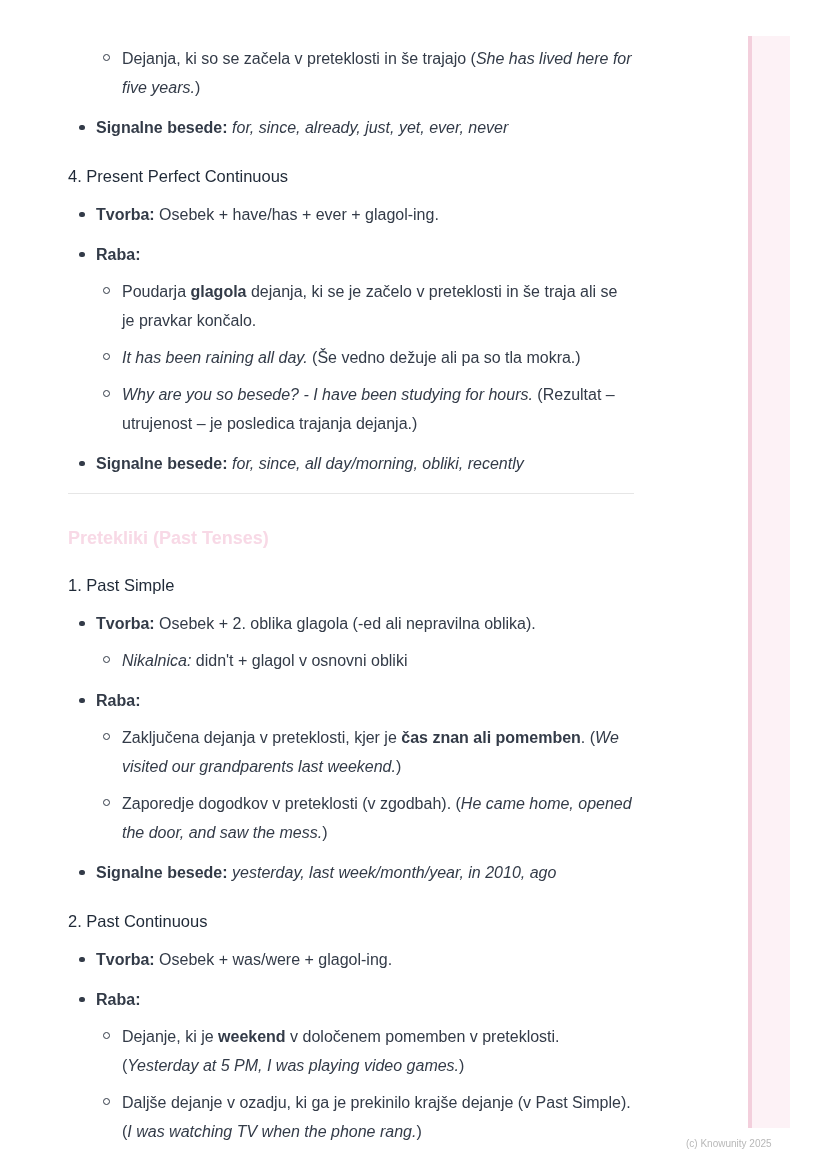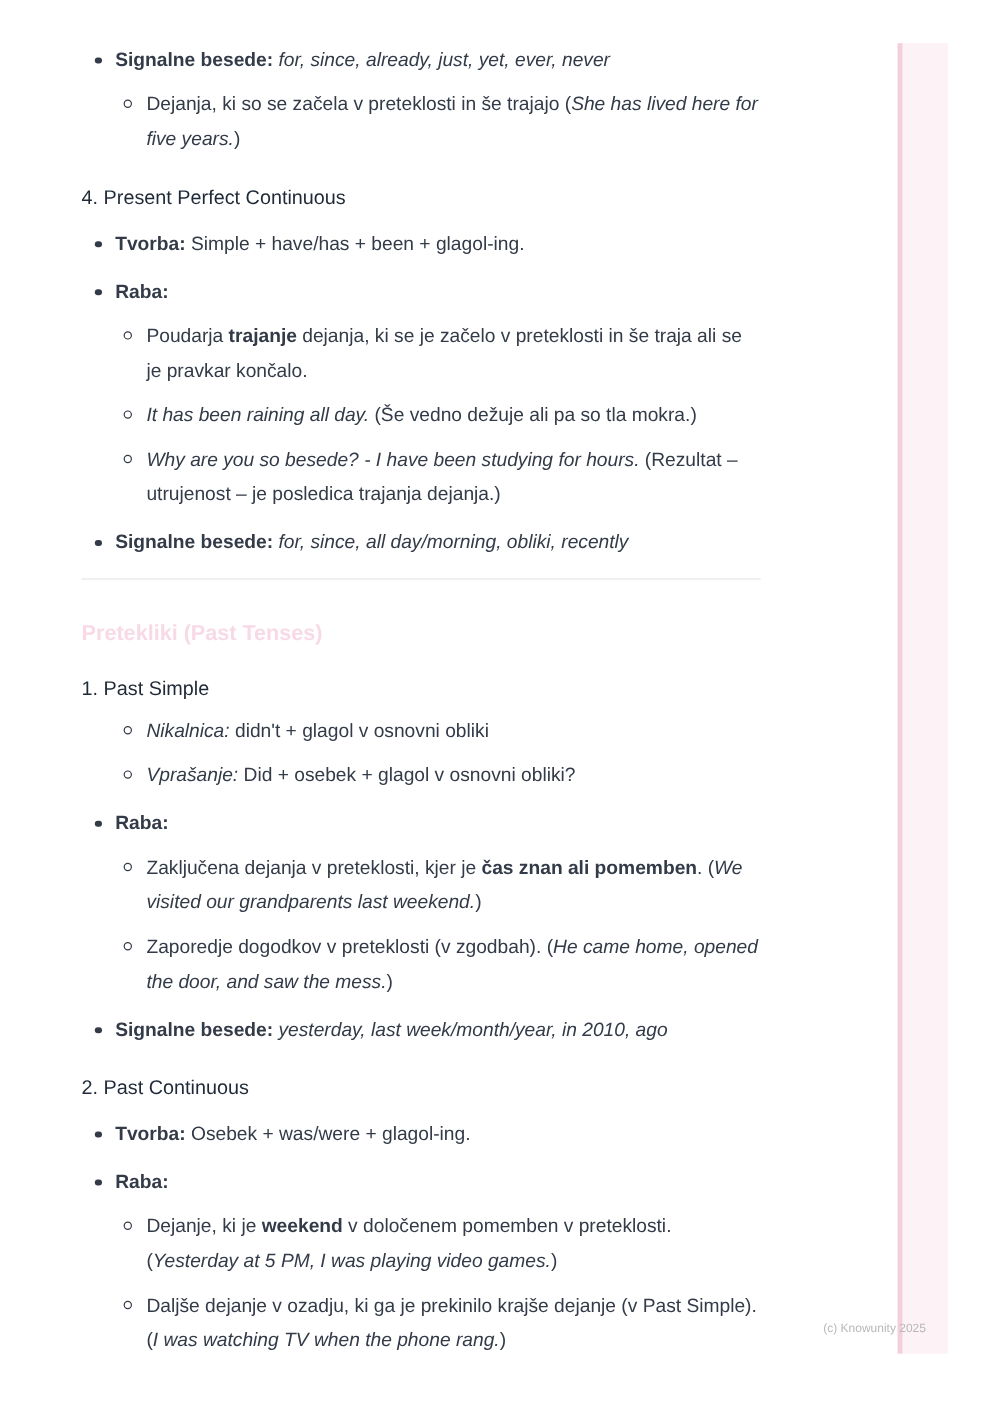--- a/index.html
+++ b/index.html
@@ -74,74 +74,74 @@
     position: absolute;
     left: 748px; top: 36px;
     width: 42px; height: 1092px;
     background: #fdf2f6;
     border-left: 4px solid #f3cfdc;
     box-sizing: border-box;
   }
 
   .footer {
     position: absolute;
-    left: 686px; top: 1102px;
+    left: 686px; top: 1138px;
     font-size: 10px;
     line-height: 12px;
     color: #b8b8b8;
     white-space: nowrap;
   }
 </style>
 </head>
 <body>
 
 <div class="content">
+    <div class="li sub-bullet">
+      <span class="marker"></span>
+      <span class="li-text"><span>Dejanja, ki so se začela v preteklosti in še trajajo (</span><span class="i">She has lived here for five years.</span><span>)</span></span>
+    </div>
     <div class="li bullet">
       <span class="marker"></span>
       <span class="li-text"><span class="b">Signalne besede:</span><span class="i"> for, since, already, just, yet, ever, never</span></span>
     </div>
-    <div class="li sub-bullet">
-      <span class="marker"></span>
-      <span class="li-text"><span>Dejanja, ki so se začela v preteklosti in še trajajo (</span><span class="i">She has lived here for five years.</span><span>)</span></span>
-    </div>
     <div class="heading3"><span>4. Present Perfect Continuous</span></div>
     <div class="li bullet">
       <span class="marker"></span>
-      <span class="li-text"><span class="b">Tvorba:</span><span> Simple + have/has + been + glagol-ing.</span></span>
+      <span class="li-text"><span class="b">Tvorba:</span><span> Osebek + have/has + ever + glagol-ing.</span></span>
     </div>
     <div class="li bullet">
       <span class="marker"></span>
       <span class="li-text"><span class="b">Raba:</span></span>
     </div>
     <div class="li sub-bullet">
       <span class="marker"></span>
-      <span class="li-text"><span>Poudarja </span><span class="b">trajanje</span><span> dejanja, ki se je začelo v preteklosti in še traja ali se je pravkar končalo.</span></span>
+      <span class="li-text"><span>Poudarja </span><span class="b">glagola</span><span> dejanja, ki se je začelo v preteklosti in še traja ali se je pravkar končalo.</span></span>
     </div>
     <div class="li sub-bullet">
       <span class="marker"></span>
       <span class="li-text"><span class="i">It has been raining all day.</span><span> (Še vedno dežuje ali pa so tla mokra.)</span></span>
     </div>
     <div class="li sub-bullet">
       <span class="marker"></span>
       <span class="li-text"><span class="i">Why are you so besede? - I have been studying for hours.</span><span> (Rezultat – utrujenost – je posledica trajanja dejanja.)</span></span>
     </div>
     <div class="li bullet">
       <span class="marker"></span>
       <span class="li-text"><span class="b">Signalne besede:</span><span class="i"> for, since, all day/morning, obliki, recently</span></span>
     </div>
     <hr class="divider">
     <div class="heading2"><span>Pretekliki (Past Tenses)</span></div>
     <div class="heading3"><span>1. Past Simple</span></div>
+    <div class="li bullet">
+      <span class="marker"></span>
+      <span class="li-text"><span class="b">Tvorba:</span><span> Osebek + 2. oblika glagola (-ed ali nepravilna oblika).</span></span>
+    </div>
     <div class="li sub-bullet">
       <span class="marker"></span>
       <span class="li-text"><span class="i">Nikalnica:</span><span> didn't + glagol v osnovni obliki</span></span>
-    </div>
-    <div class="li sub-bullet">
-      <span class="marker"></span>
-      <span class="li-text"><span class="i">Vprašanje:</span><span> Did + osebek + glagol v osnovni obliki?</span></span>
     </div>
     <div class="li bullet">
       <span class="marker"></span>
       <span class="li-text"><span class="b">Raba:</span></span>
     </div>
     <div class="li sub-bullet">
       <span class="marker"></span>
       <span class="li-text"><span>Zaključena dejanja v preteklosti, kjer je </span><span class="b">čas znan ali pomemben</span><span>. (</span><span class="i">We visited our grandparents last weekend.</span><span>)</span></span>
     </div>
     <div class="li sub-bullet">

